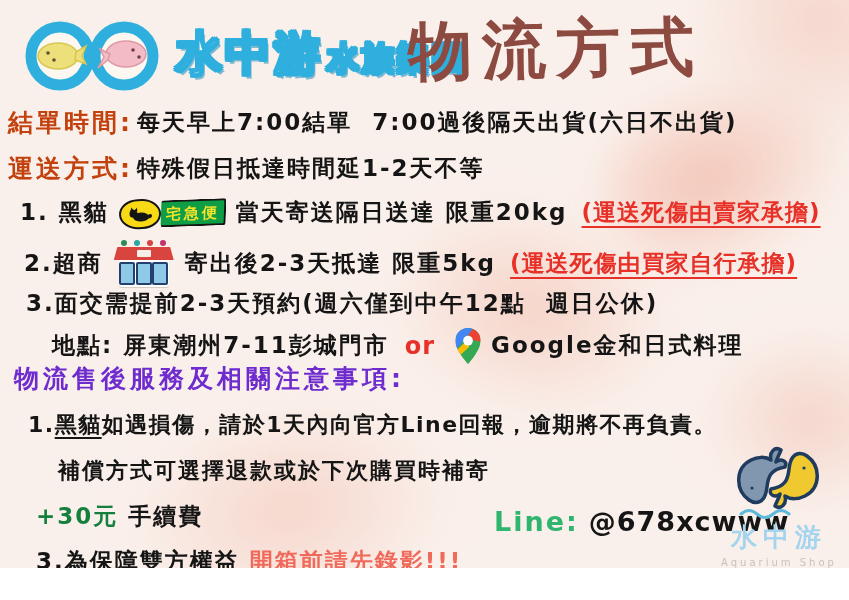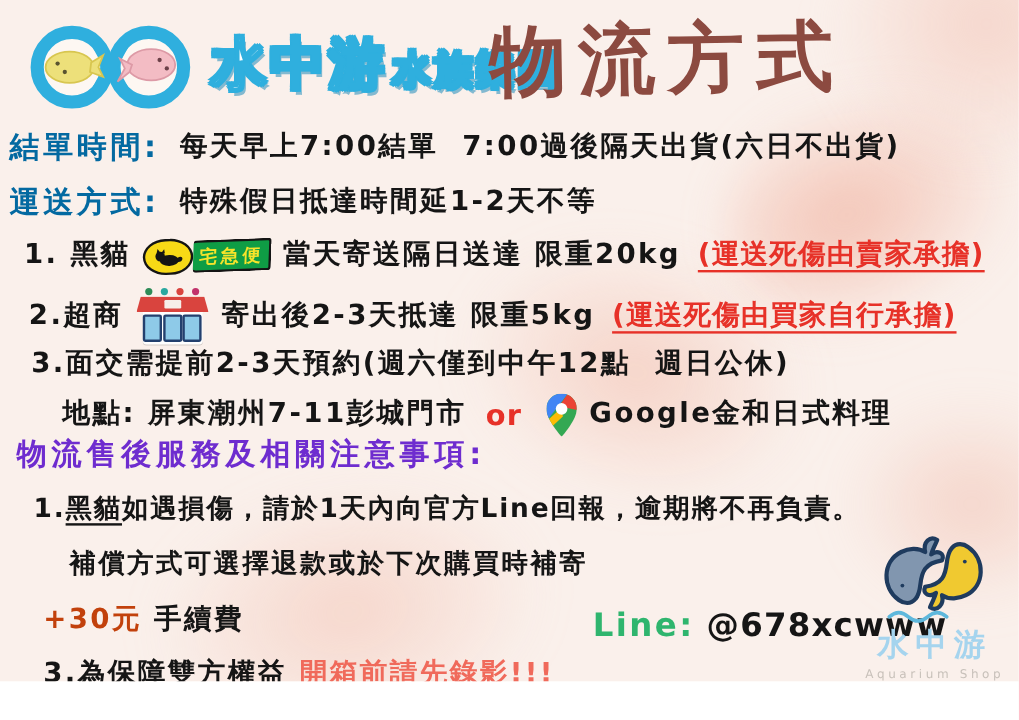--- a/index.html
+++ b/index.html
@@ -26,25 +26,25 @@
                 3px 4px 0 rgba(32,140,185,.55);
     font-weight:900;letter-spacing:3px;}
   .brand-main{font-size:46px;}
   .brand-sub{font-size:32px;margin-left:4px;}
   .poster-title{position:absolute;left:408px;top:6px;font-size:64px;font-weight:900;
     color:#8C4A40;letter-spacing:10px;transform:rotate(-1deg);}
 
   
   .row{position:absolute;display:flex;align-items:center;font-weight:900;color:#151515;
     font-size:23px;letter-spacing:2px;line-height:1.2;}
-  .lbl-purple{color:#0369a1;font-size:25px;letter-spacing:3px;margin-right:17px;}
+  .lbl-purple{color:#c2410c;font-size:25px;letter-spacing:3px;margin-right:4px;}
   .red-note{color:#E73128;text-decoration:underline;text-decoration-thickness:2px;
     text-underline-offset:6px;margin-left:14px;font-size:23px;letter-spacing:1px;}
   .u{text-decoration:underline;text-decoration-thickness:2px;text-underline-offset:5px;}
-  .red-inline{color:#c2410c;text-align:right;}
+  .red-inline{color:#15803d;text-align:right;}
   .salmon{color:#F06A5B;}
   .or-word{color:#E73128;margin:0 10px 0 16px;font-size:24px;letter-spacing:1px;}
   .heading-purple{color:#6E2CCF;font-size:25px;letter-spacing:4px;}
 
   
   .tq-logo{display:inline-flex;align-items:center;margin:0 10px;transform:rotate(-2deg);}
   .tq-cat{display:inline-flex;align-items:center;justify-content:center;width:38px;height:26px;
     background:#F7D916;border:2px solid #141414;border-radius:50% / 55%;}
   .tq-text{background:#0F9D45;color:#F7E42A;border:2px solid #141414;border-left:none;
     font-size:15px;font-weight:900;letter-spacing:3px;padding:3px 4px 2px 5px;border-radius:3px;

